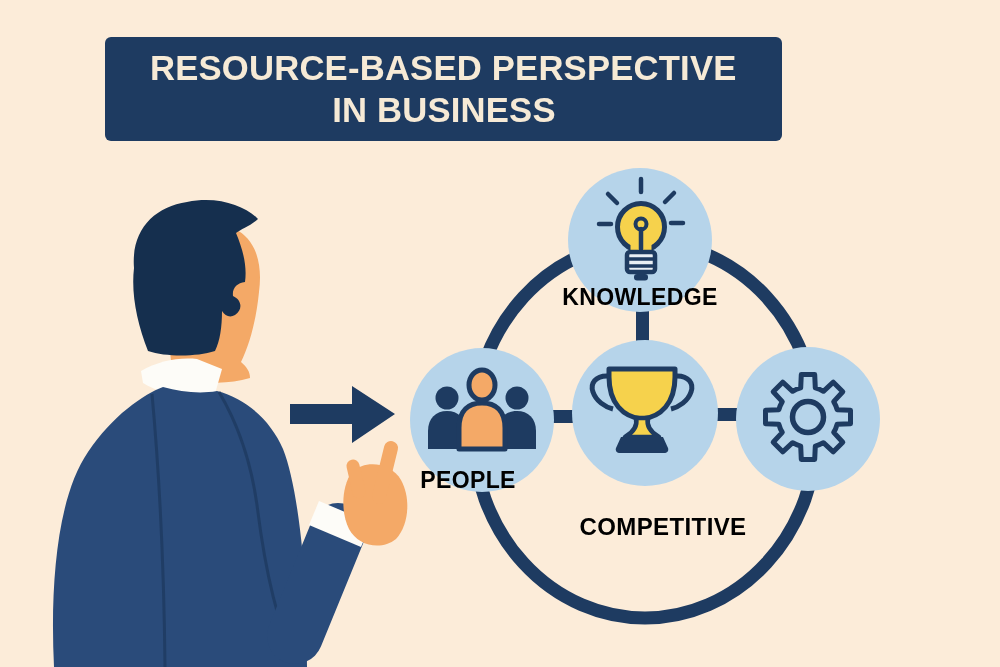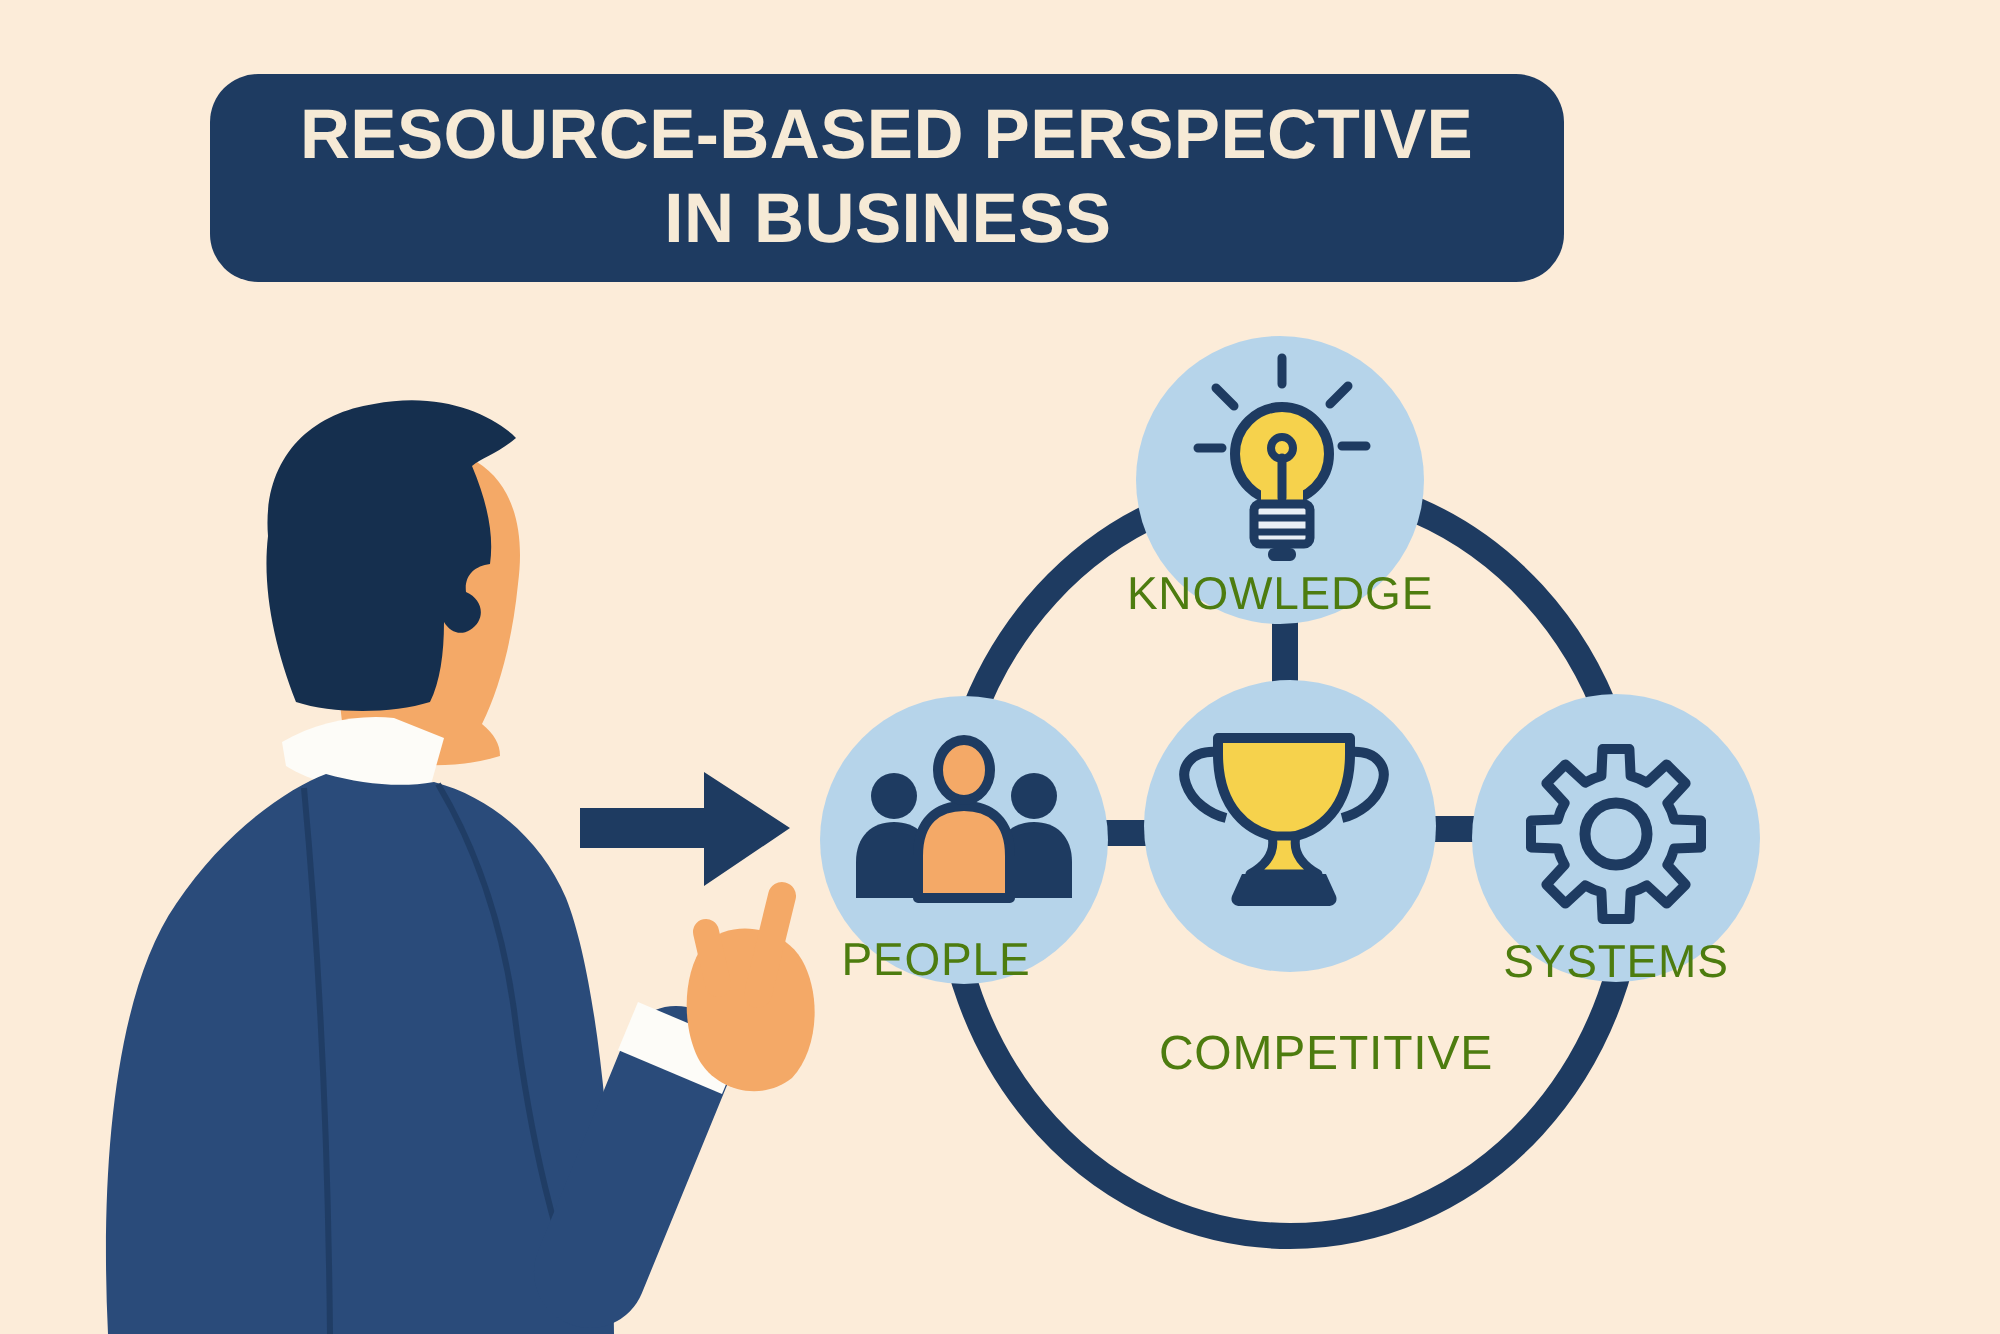--- a/index.html
+++ b/index.html
@@ -4,35 +4,35 @@
 <style>
   html,body{margin:0;padding:0;background:#e8e4de;}
   .canvas{
     position:relative;width:1000px;height:667px;overflow:hidden;
     background:#fcecd9;
     font-family:"Liberation Sans", sans-serif;
   }
   
   .banner{
     position:absolute;left:105px;top:37px;width:677px;height:104px;
-    background:#1e3b61;border-radius:24px;
+    background:#1e3b61;border-radius:6px;
     display:flex;flex-direction:column;align-items:center;justify-content:center;
     text-align:center;
   }
   .banner .line{
     color:#f6ead6;font-weight:bold;font-size:35px;line-height:42px;
     letter-spacing:0.2px;white-space:nowrap;
     transform:scaleX(0.99);
   }
   
   svg.scene{position:absolute;left:0;top:0;width:1000px;height:667px;}
   
   .nlabel{
     position:absolute;transform:translate(-50%,-50%);
-    color:#4d7c0f;font-weight:normal;font-size:23px;letter-spacing:0.4px;
+    color:#000000;font-weight:bold;font-size:23px;letter-spacing:0.4px;
     white-space:nowrap;text-align:center;
   }
   .nlabel.big{font-size:24px;line-height:27.5px;}
 </style>
 </head>
 <body>
 
 <div class="canvas">
 
   <div class="banner">
@@ -125,18 +125,17 @@
            L765.5 423.7 L765.5 410.3 L778.9 409.7 A30 30 0 0 1 782.3 401.6
            L773.2 391.7 L782.7 382.2 L792.6 391.3 A30 30 0 0 1 800.7 387.9
            L801.3 374.5 L814.7 374.5 L815.3 387.9 A30 30 0 0 1 823.4 391.3
            L833.3 382.2 L842.8 391.7 L833.7 401.6 A30 30 0 0 1 837.1 409.7 Z"></path>
       <circle cx="808" cy="417" r="15.5" fill="none" stroke="#1e3b61" stroke-width="5.5"></circle>
     </g>
   </svg>
 
   <div class="nlabel" style="left:640px;top:297px;">KNOWLEDGE</div>
   <div class="nlabel" style="left:468px;top:480px;">PEOPLE</div>
-  <div class="nlabel" style="left:808px;top:481px;">SYSTEMS</div>
   <div class="nlabel big" style="left:643px;top:527px;margin-left:20px;">
     <div>COMPETITIVE</div>
   </div>
 
 </div>
 
 </body></html>

